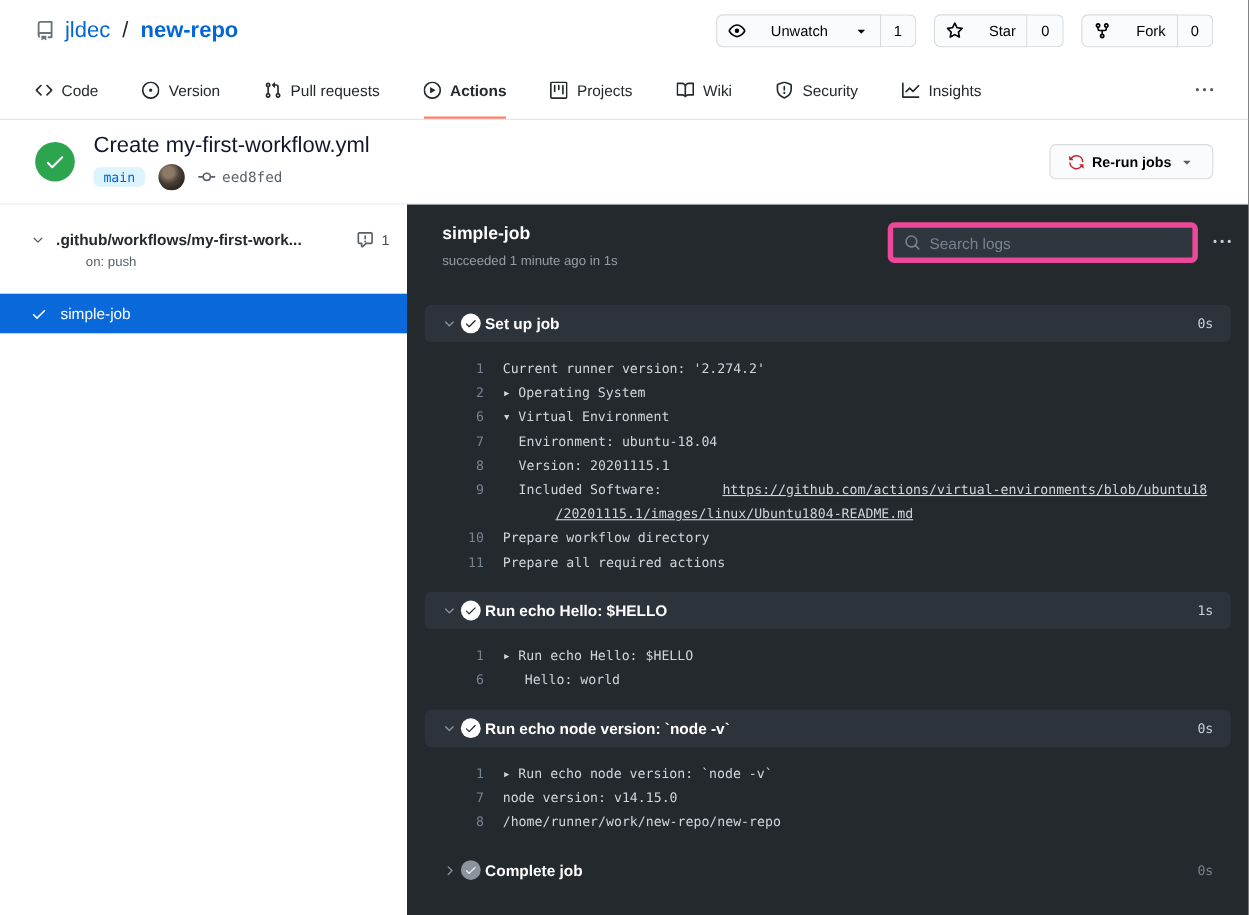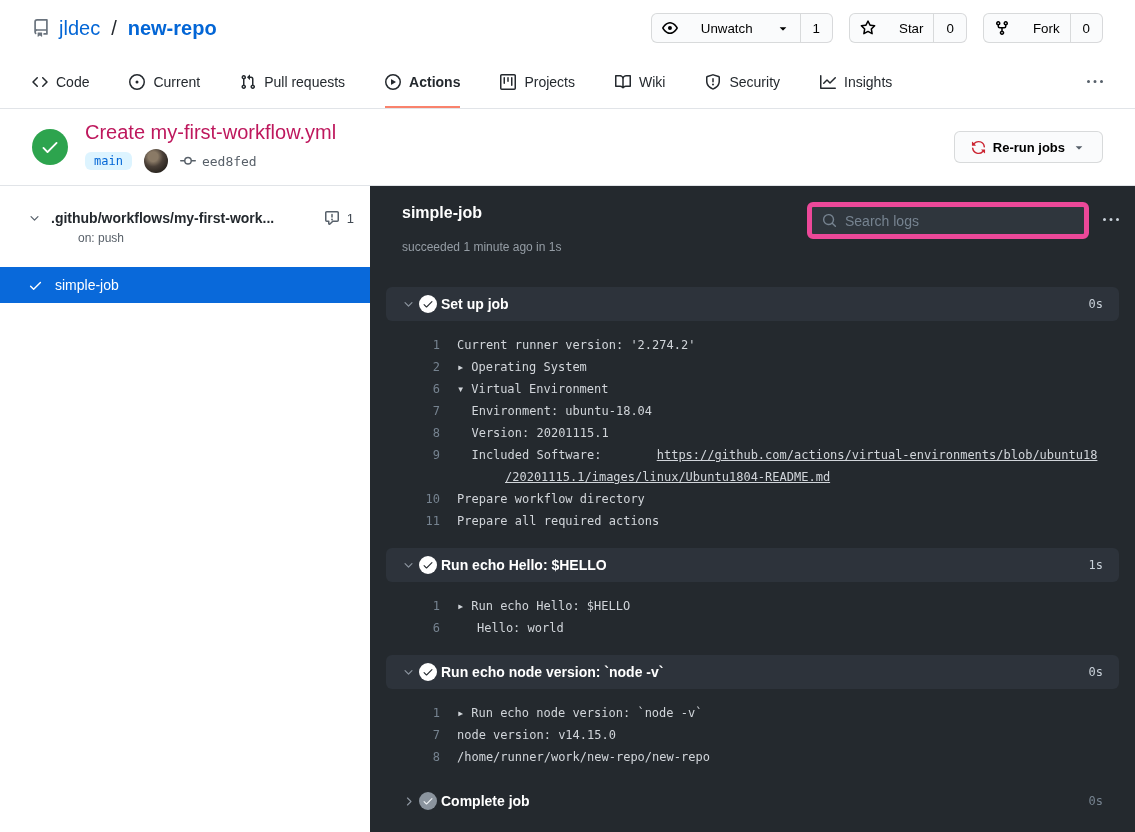--- a/index.html
+++ b/index.html
@@ -34,21 +34,21 @@
   .tab{display:flex;align-items:center;gap:8px;font-size:14px;height:100%;cursor:pointer;color:var(--text);text-decoration:none;
        box-shadow:inset 0 -2px 0 transparent;}
   .tab.active{font-weight:600;box-shadow:inset 0 -2px 0 var(--tab-active-underline);}
   .tabs-overflow{margin-left:auto;color:#57606a;cursor:pointer;display:flex;align-items:center;}
 
   
   .run-header{height:77px;padding:0 32px;display:flex;align-items:center;border-bottom:1px solid var(--border);}
   .status-circle{width:36px;height:36px;border-radius:50%;background:var(--success-green);
                  display:flex;align-items:center;justify-content:center;color:#fff;flex-shrink:0;}
   .run-info{margin-left:17px;}
-  .run-title{font-size:20px;font-weight:400;color:#be185d;}
+  .run-title{font-size:20px;font-weight:400;color:#0f172a;}
   .run-meta{display:flex;align-items:center;gap:12px;margin-top:5px;}
   .branch-badge{font-family:"DejaVu Sans Mono",monospace;font-size:12px;color:var(--accent-blue);
                 background:var(--branch-badge-bg);padding:2px 9px;border-radius:6px;cursor:pointer;}
   .avatar{width:24px;height:24px;border-radius:50%;cursor:pointer;flex-shrink:0;
           background:radial-gradient(circle at 38% 32%,#8a7a66 0 22%,#4a4038 45%,#15130f 95%);}
   .commit{display:flex;align-items:center;gap:6px;color:var(--muted);}
   .commit-sha{font-family:"DejaVu Sans Mono",monospace;font-size:13px;color:var(--muted);cursor:pointer;}
   .rerun-btn{margin-left:auto;display:flex;align-items:center;gap:7px;height:32px;padding:0 16px;
              background:var(--btn-bg);border:1px solid rgba(27,31,35,0.15);border-radius:6px;
              font-size:13px;font-weight:600;cursor:pointer;}
@@ -65,21 +65,21 @@
   .wf-ann{margin-left:auto;display:flex;align-items:center;gap:7px;color:#57606a;font-size:13px;}
   .wf-ann .count{color:#424a53;}
   .wf-trigger{margin:5px 0 0 50px;font-size:12px;color:var(--muted);}
   .job-row{margin-top:22px;height:36px;background:var(--selected-job-bg);color:#fff;
            display:flex;align-items:center;gap:12px;padding-left:28px;font-size:14px;cursor:pointer;}
 
   
   .logs{flex:1;background:var(--panel-bg);padding:16px;color:var(--log-text);overflow:hidden;}
   .logs-header{display:flex;align-items:flex-start;padding-left:16px;margin-bottom:33px;}
   .log-job-name{font-size:16px;font-weight:700;color:#fff;line-height:22px;}
-  .log-status{font-size:12px;color:#959da5;margin-top:16px;}
+  .log-status{font-size:12px;color:#959da5;margin-top:6px;}
   .search-wrap{margin-left:auto;display:flex;align-items:center;width:282px;height:37px;
                background:var(--search-bg);border:5px solid #ec4899;border-radius:6px;padding:0 10px;gap:8px;}
   .search-wrap .octicon{color:#768390;flex-shrink:0;}
   .search-input{background:transparent;border:none;outline:none;color:var(--log-text);
                 font-size:14px;width:100%;font-family:"Liberation Sans",sans-serif;}
   .search-input::placeholder{color:#768390;}
   .log-kebab{margin-left:14px;margin-top:10px;color:#c9d1d9;cursor:pointer;}
 
   .log-section-header{height:34px;border-radius:6px;background:var(--section-bar-bg);
                       display:flex;align-items:center;padding:0 16px;gap:4px;cursor:pointer;}
@@ -153,21 +153,21 @@
       <a class="tab">
         <svg viewBox="0 0 16 16" width="16" height="16" fill="currentColor">
           <path d="m11.28 3.22 4.25 4.25a.75.75 0 0 1 0 1.06l-4.25 4.25a.749.749 0 0 1-1.275-.326.749.749 0 0 1 .215-.734L13.94 8l-3.72-3.72a.749.749 0 0 1 .326-1.275.749.749 0 0 1 .734.215Zm-6.56 0a.751.751 0 0 1 1.042.018.751.751 0 0 1 .018 1.042L2.06 8l3.72 3.72a.749.749 0 0 1-.326 1.275.749.749 0 0 1-.734-.215L.47 8.53a.75.75 0 0 1 0-1.06Z" fill-rule="evenodd"></path>
         </svg>
         <span>Code</span>
       </a>
       <a class="tab">
         <svg viewBox="0 0 16 16" width="16" height="16" fill="currentColor">
           <path d="M8 9.5a1.5 1.5 0 1 0 0-3 1.5 1.5 0 0 0 0 3ZM8 0a8 8 0 1 1 0 16A8 8 0 0 1 8 0ZM1.5 8a6.5 6.5 0 1 0 13 0 6.5 6.5 0 0 0-13 0Z" fill-rule="evenodd"></path>
         </svg>
-        <span>Current</span>
+        <span>Version</span>
       </a>
       <a class="tab">
         <svg viewBox="0 0 16 16" width="16" height="16" fill="currentColor">
           <path d="M1.5 3.25a2.25 2.25 0 1 1 3 2.122v5.256a2.251 2.251 0 1 1-1.5 0V5.372A2.25 2.25 0 0 1 1.5 3.25Zm5.677-.177L9.573.677A.25.25 0 0 1 10 .854V2.5h1A2.5 2.5 0 0 1 13.5 5v5.628a2.251 2.251 0 1 1-1.5 0V5a1 1 0 0 0-1-1h-1v1.646a.25.25 0 0 1-.427.177L7.177 3.427a.25.25 0 0 1 0-.354ZM3.75 2.5a.75.75 0 1 0 0 1.5.75.75 0 0 0 0-1.5Zm0 9.5a.75.75 0 1 0 0 1.5.75.75 0 0 0 0-1.5Zm8.25.75a.75.75 0 1 0 1.5 0 .75.75 0 0 0-1.5 0Z" fill-rule="evenodd"></path>
         </svg>
         <span>Pull requests</span>
       </a>
       <a class="tab active">
         <svg viewBox="0 0 16 16" width="16" height="16" fill="currentColor">
           <path d="M8 0a8 8 0 1 1 0 16A8 8 0 0 1 8 0ZM1.5 8a6.5 6.5 0 1 0 13 0 6.5 6.5 0 0 0-13 0Zm4.879-2.773 4.264 2.559a.25.25 0 0 1 0 .428l-4.264 2.559A.25.25 0 0 1 6 10.559V5.442a.25.25 0 0 1 .379-.215Z" fill-rule="evenodd"></path>

